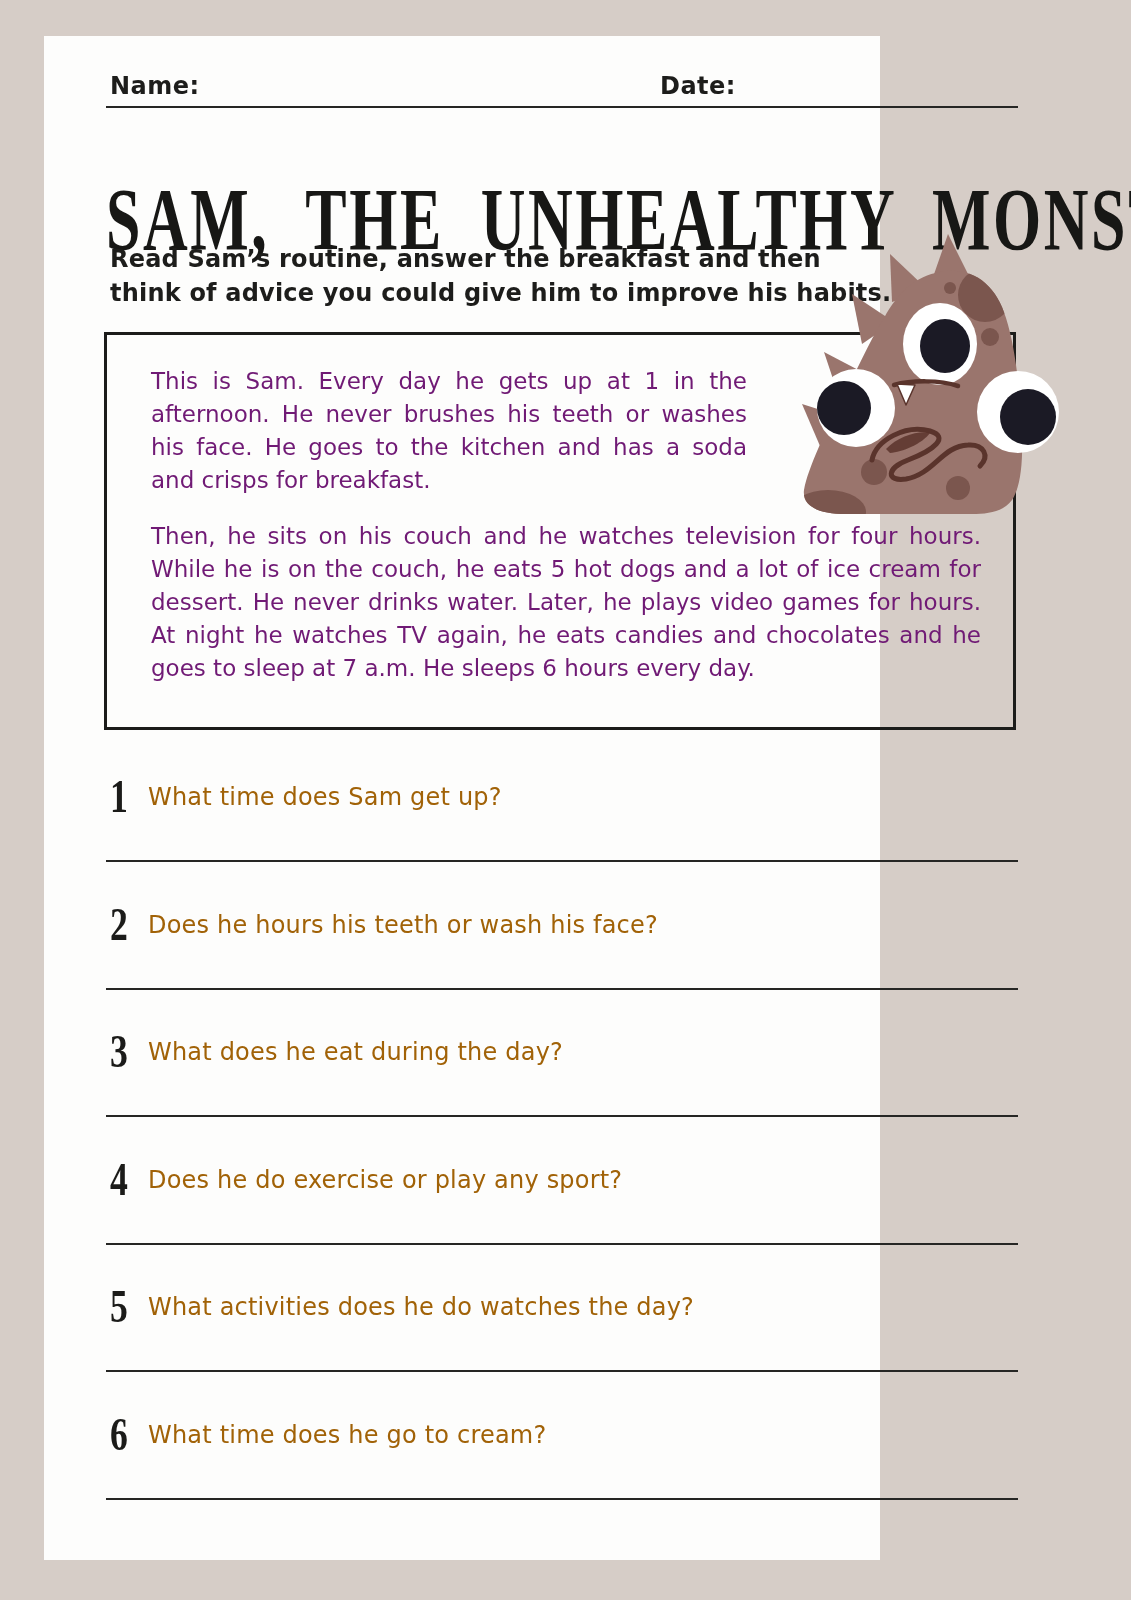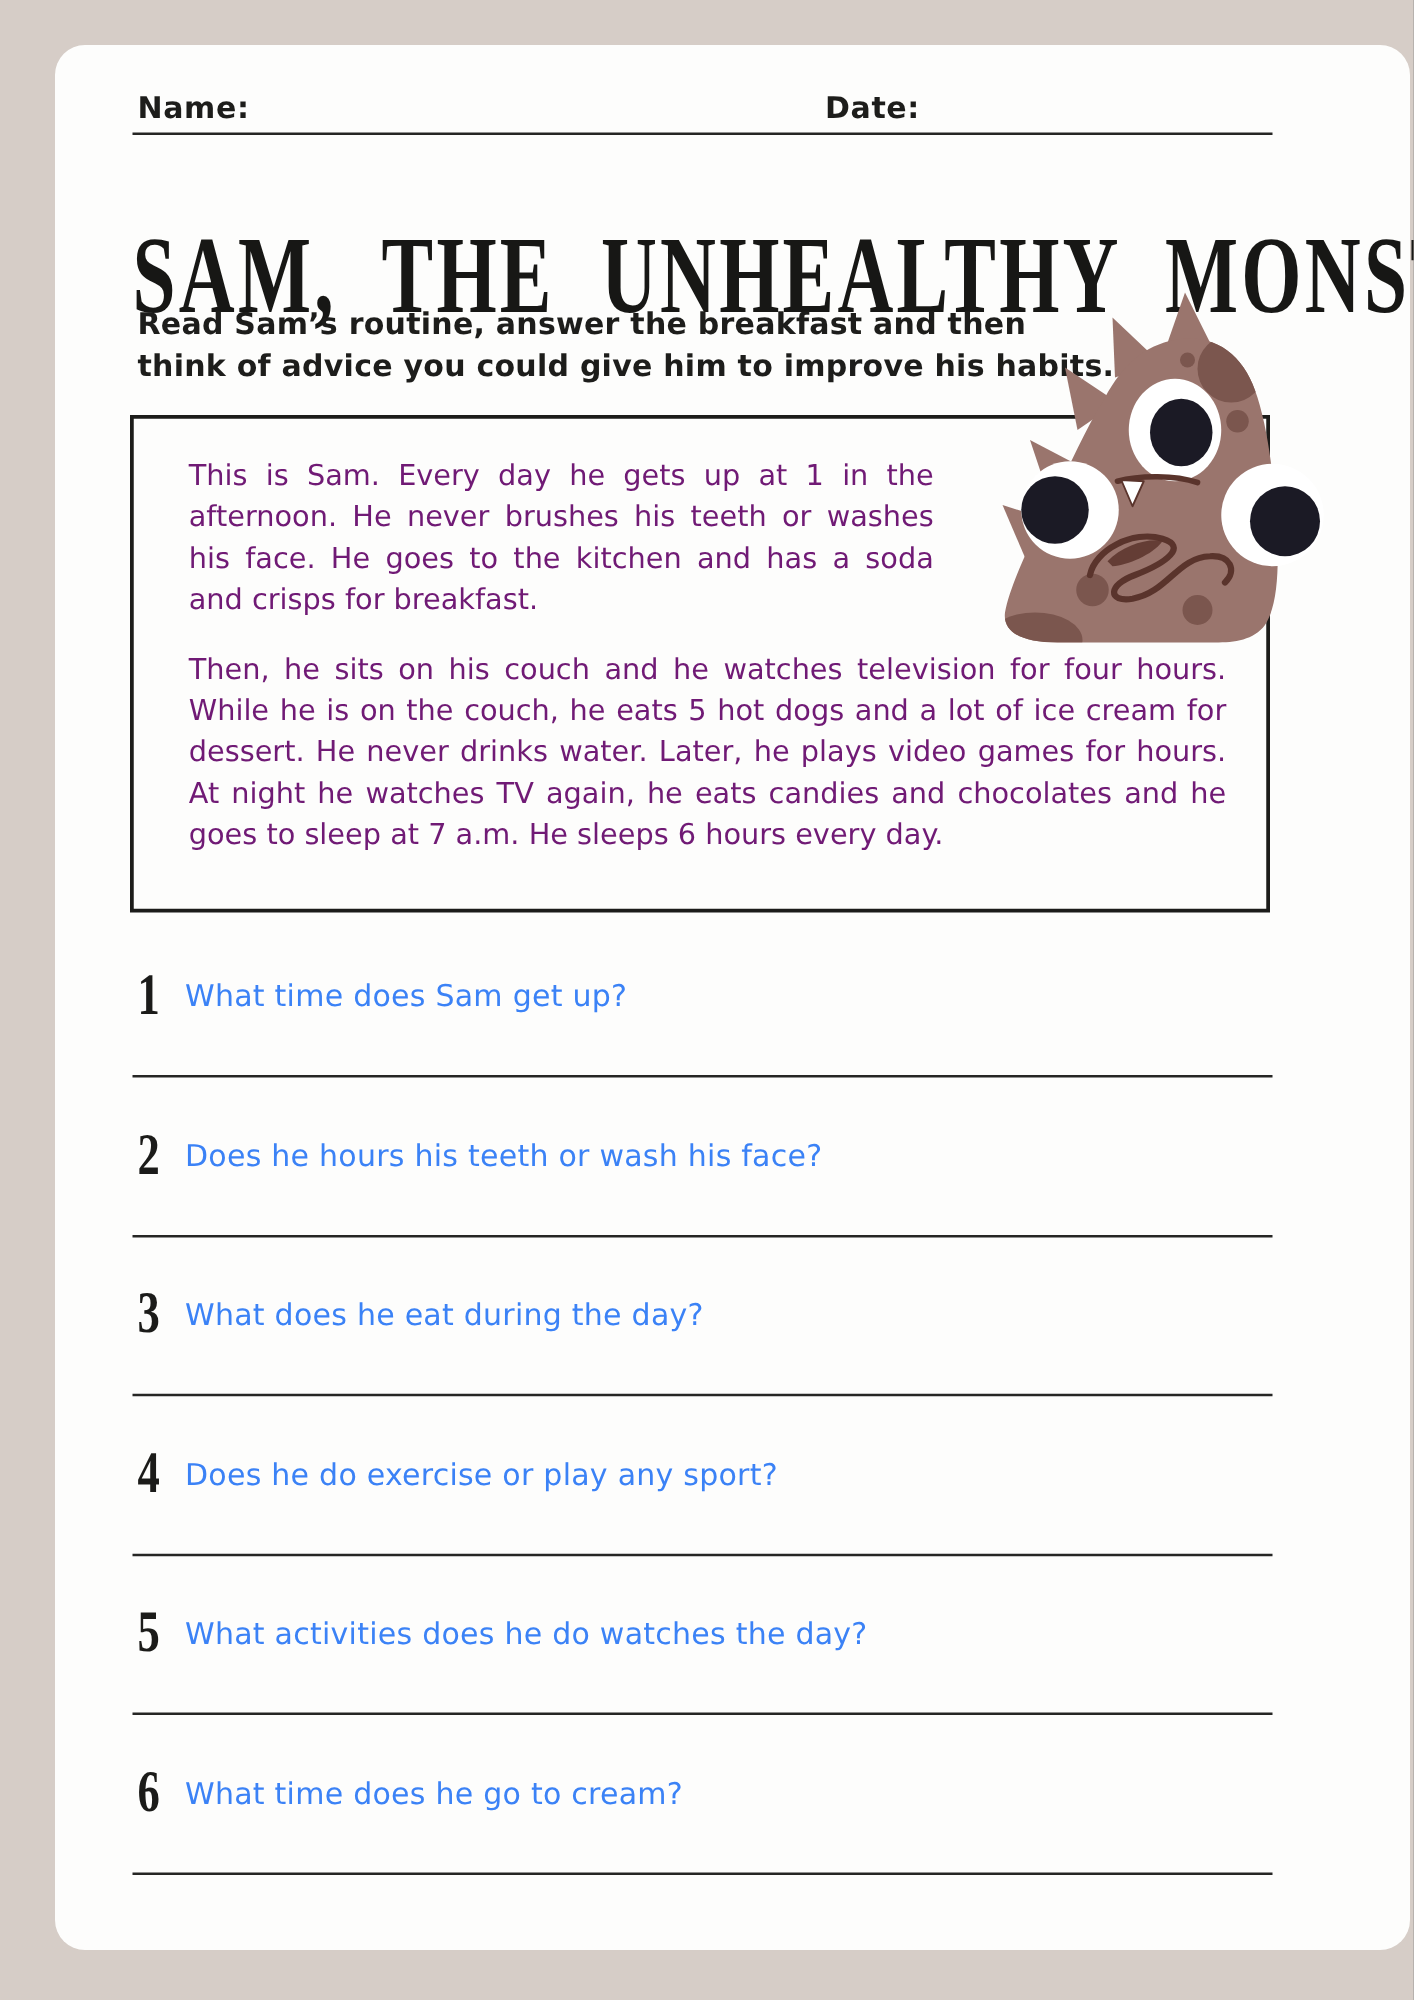--- a/index.html
+++ b/index.html
@@ -8,23 +8,22 @@
     width:1131px; height:1600px;
     background:#d6cdc7;
     font-family:"DejaVu Sans", sans-serif;
     color:#1d1d1b;
     overflow:hidden;
     margin:0 auto;
   }
   .paper {
     position:absolute;
     left:44px; top:36px;
-    width:1084px; height:1524px;
+    width:836px; height:1524px;
     background:#fdfdfc;
-    border-radius:24px;
   }
   
   .hdr-label { position:absolute; top:36px; font-size:24px; font-weight:bold; letter-spacing:0.5px; }
   .hdr-name { left:66px; }
   .hdr-date { left:616px; }
   .hdr-line { position:absolute; top:70px; left:62px; width:912px; border-top:2px solid #262624; }
 
   
   .title {
     position:absolute; top:92px; left:62px;
@@ -60,21 +59,21 @@
   .question { position:relative; height:127.5px; }
   .q-row { position:absolute; top:0; left:4px; display:flex; align-items:flex-start; }
   .q-num {
     font-family:"Liberation Serif", serif; font-weight:700;
     font-size:42px; line-height:40px;
     transform:scaleY(1.12) scaleX(0.85);
     transform-origin:left top;
     width:30px; flex:0 0 30px;
     color:#1b1b19;
   }
-  .q-text { font-size:24px; line-height:30px; padding-top:8px; margin-left:8px; letter-spacing:0.2px; color:#3b82f6; }
+  .q-text { font-size:24px; line-height:30px; padding-top:8px; margin-left:8px; letter-spacing:0.2px; color:#a16207; }
   .answer-line { position:absolute; top:86px; left:0; width:912px; border-top:2.5px solid #262624; }
 </style>
 </head>
 <body>
 
 <div class="canvas">
   <div class="paper">
 
     <span class="hdr-label hdr-name">Name:</span>
     <span class="hdr-label hdr-date">Date:</span>

